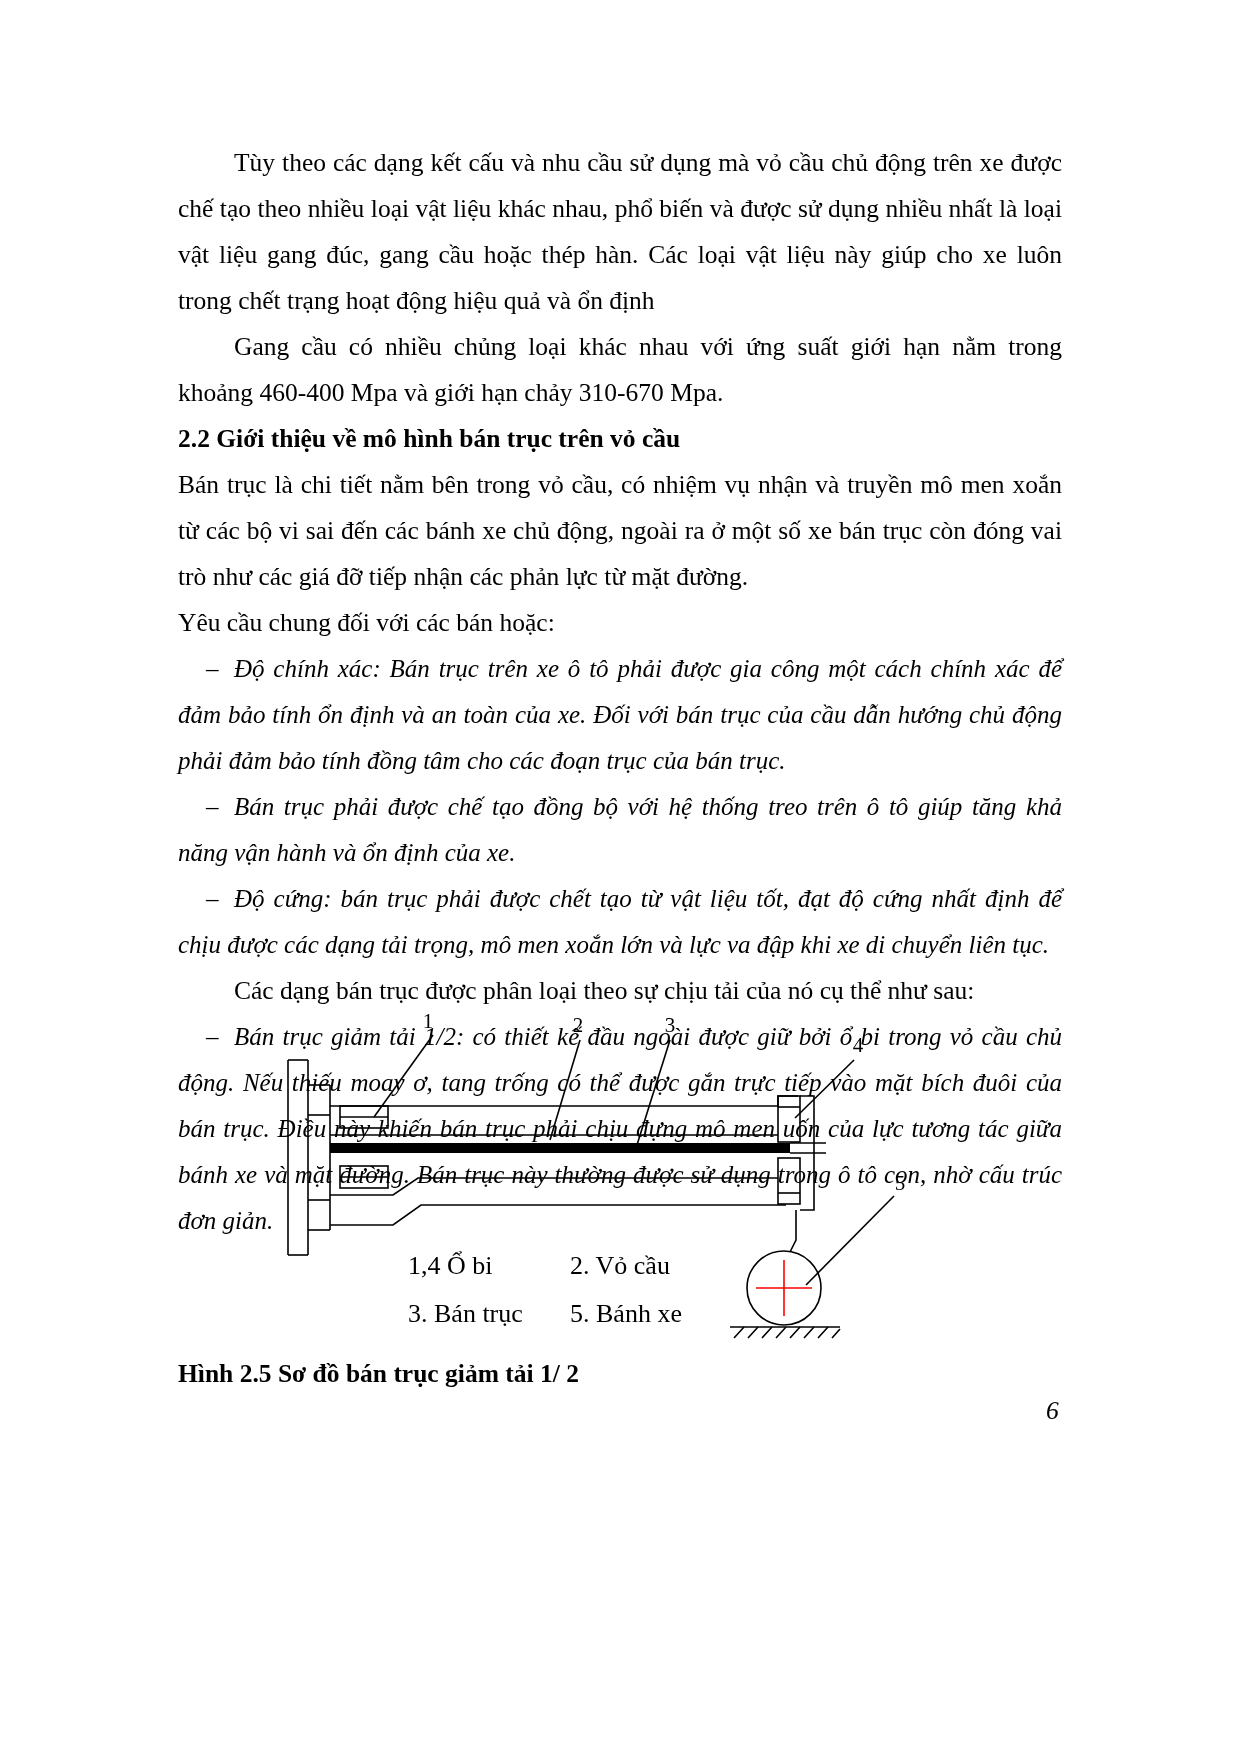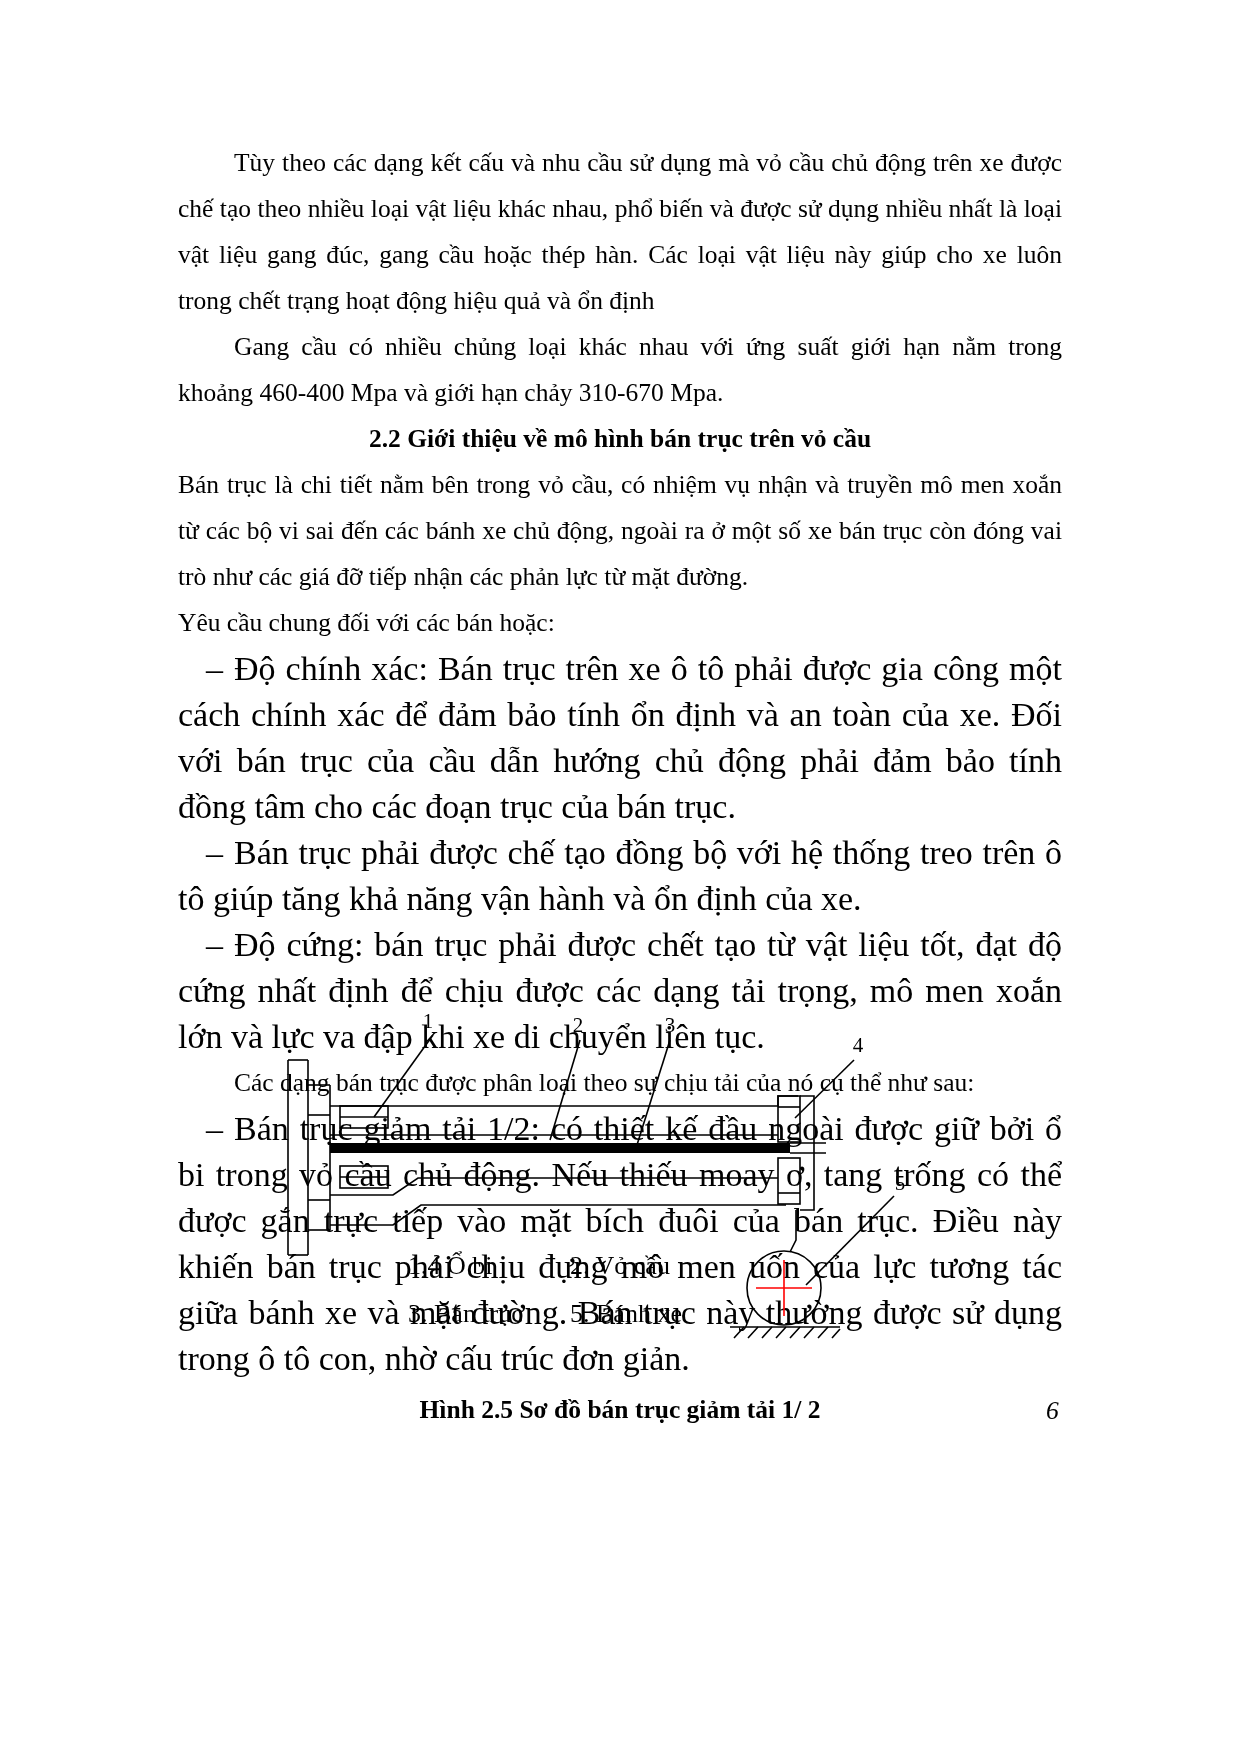--- a/index.html
+++ b/index.html
@@ -31,29 +31,30 @@
     margin: 0;
     font-size: 25.5px;
     line-height: 46px;
     text-align: justify;
     text-justify: inter-word;
   }
   p.indent { text-indent: 56px; }
   p.noindent { text-indent: 0; }
   p.bold {
     font-weight: bold;
-    text-align: center;
+    text-align: left;
   }
   .dash-item {
     display: block;
-    font-size: 34px;
+    font-size: 25px;
     line-height: 46px;
     text-align: justify;
     padding-left: 0;
     text-indent: 0;
+    font-style: italic;
   }
   .dash-item .dash-wrap {
     display: inline-block;
     width: 56px;
     text-indent: 0;
   }
   .dash-item .dash {
     display: inline-block;
     padding-left: 28px;
   }
@@ -61,25 +62,23 @@
     position: absolute;
     left: 178px;
     top: 1000px;
     width: 884px;
   }
   .figcaption {
     position: absolute;
     left: 178px;
     top: 1356px;
     width: 884px;
-    text-align: center;
     font-size: 25.5px;
     font-weight: bold;
     line-height: 36px;
-    margin-top: 36px;
   }
   .pagenum {
     position: absolute;
     left: 1046px;
     top: 1396px;
     font-size: 25.5px;
     font-style: italic;
   }
   svg { display: block; }
   text.dlabel {

